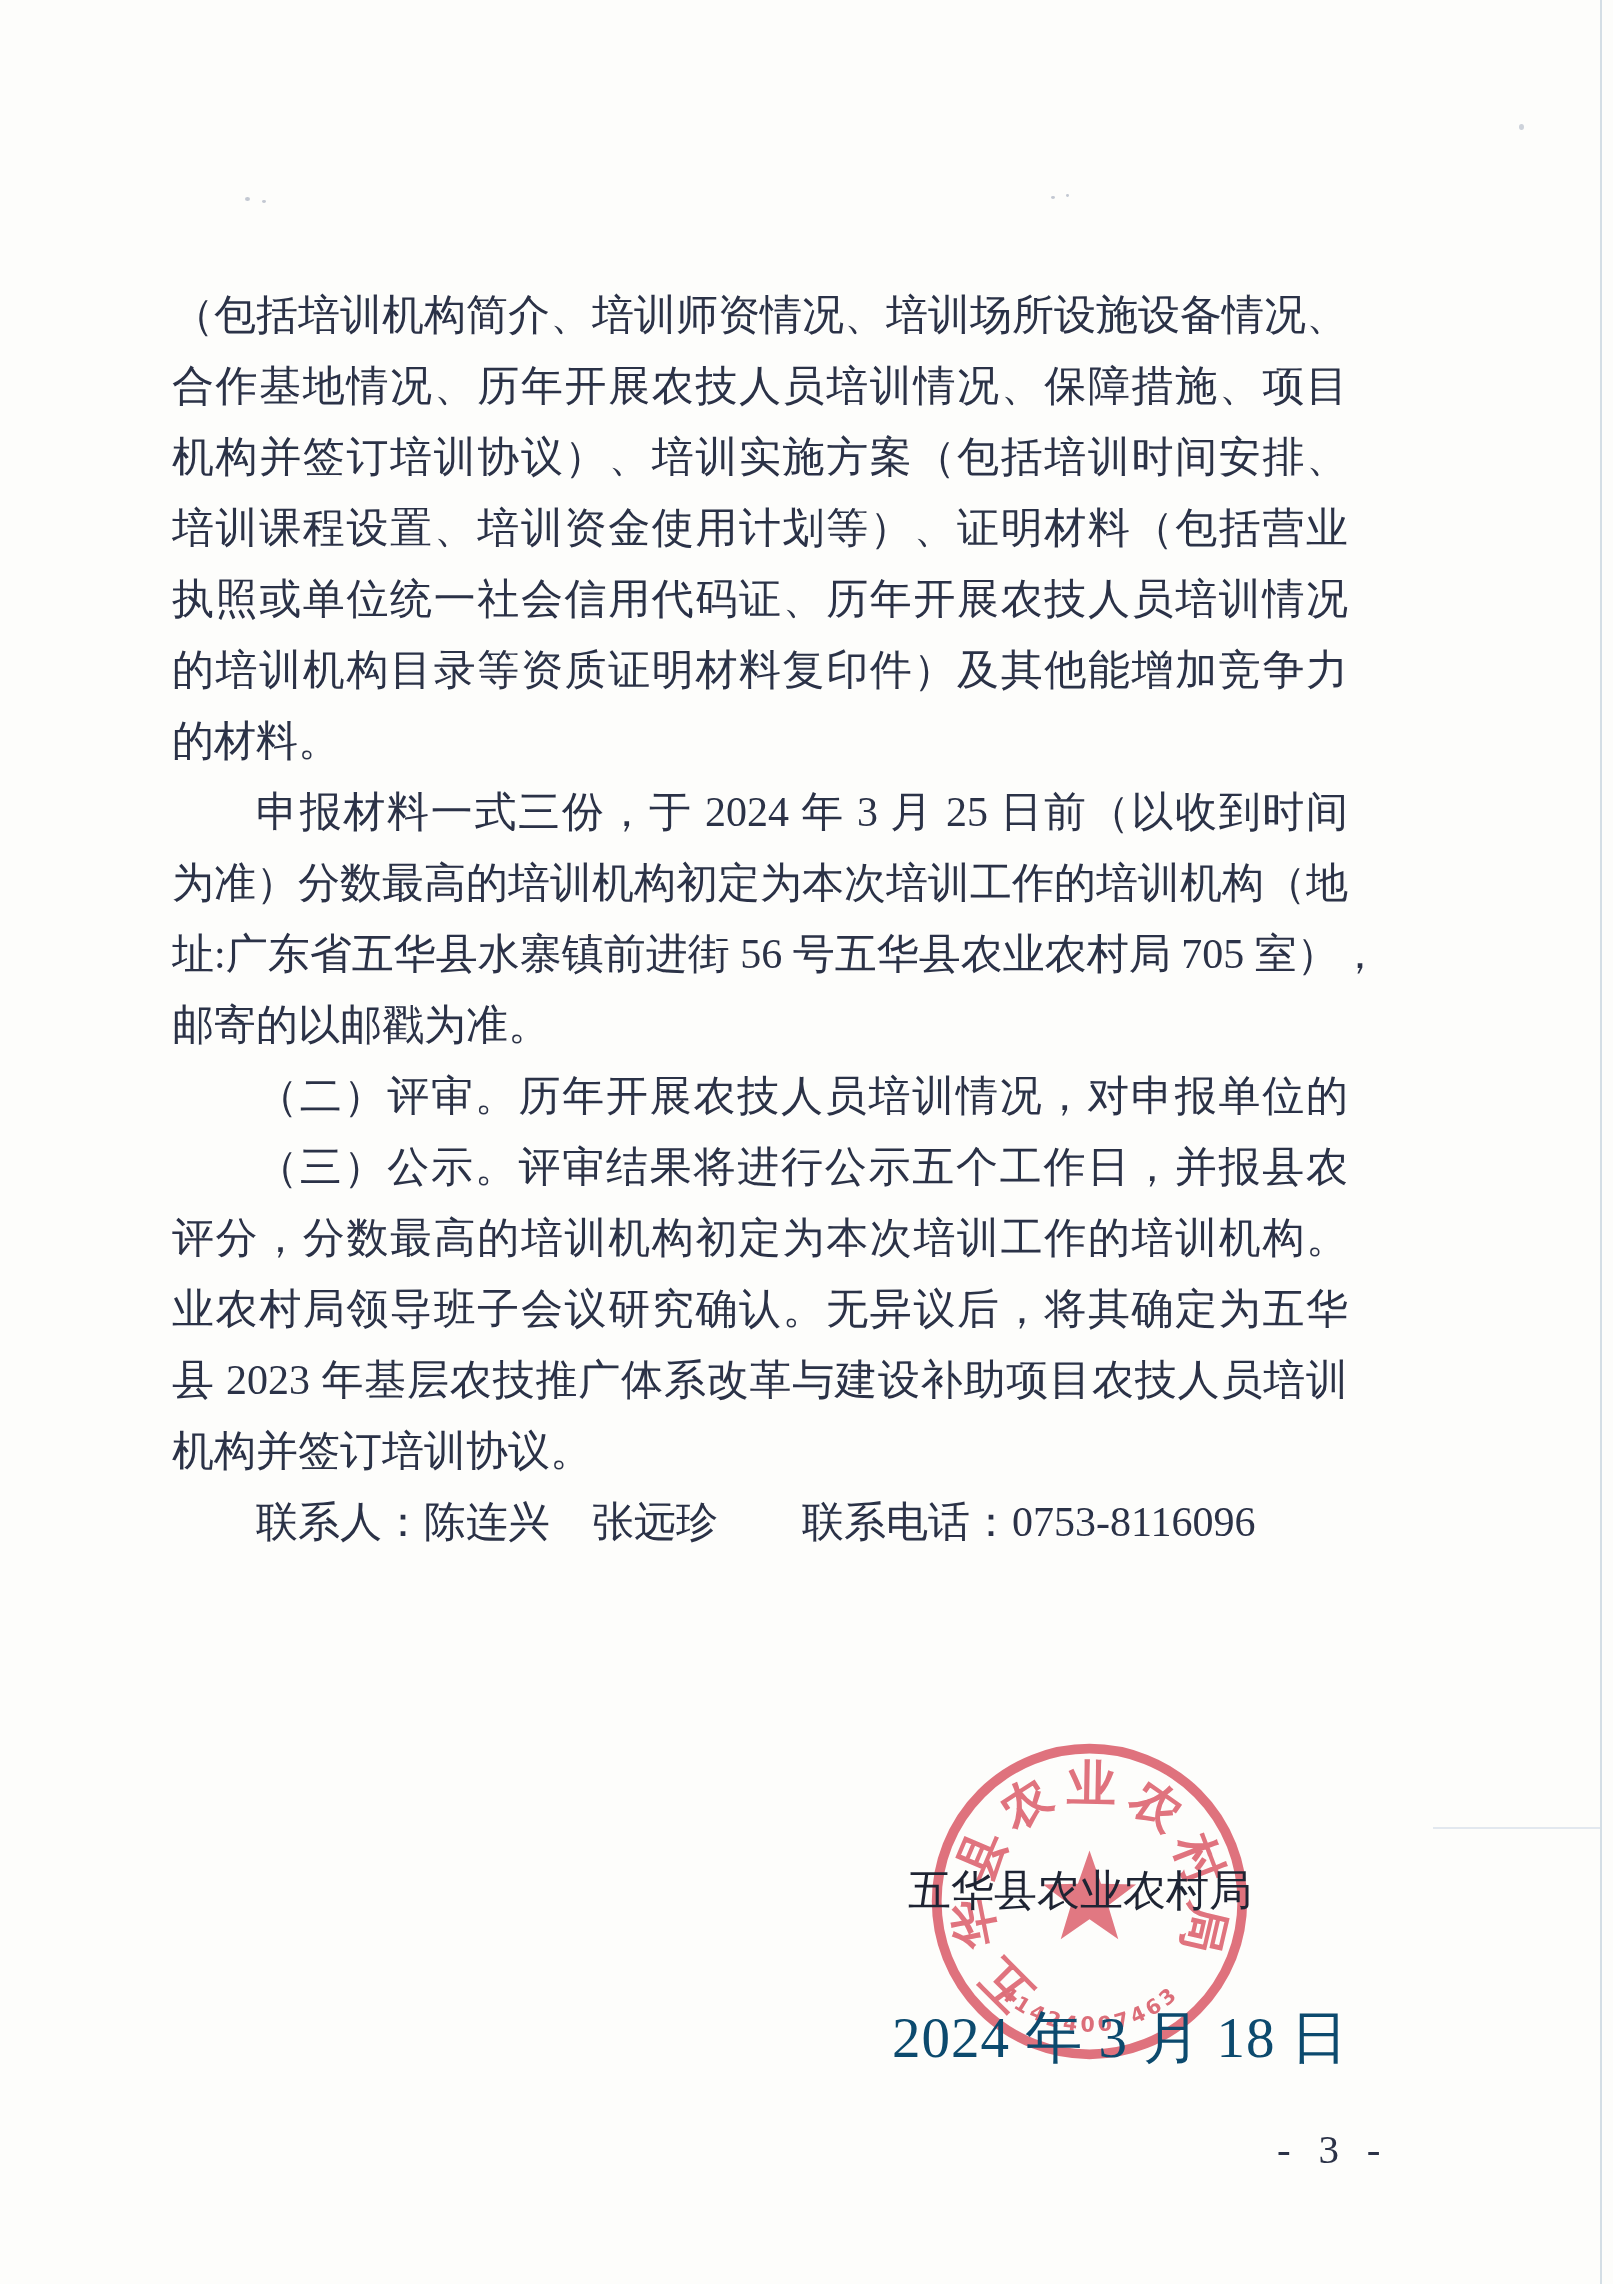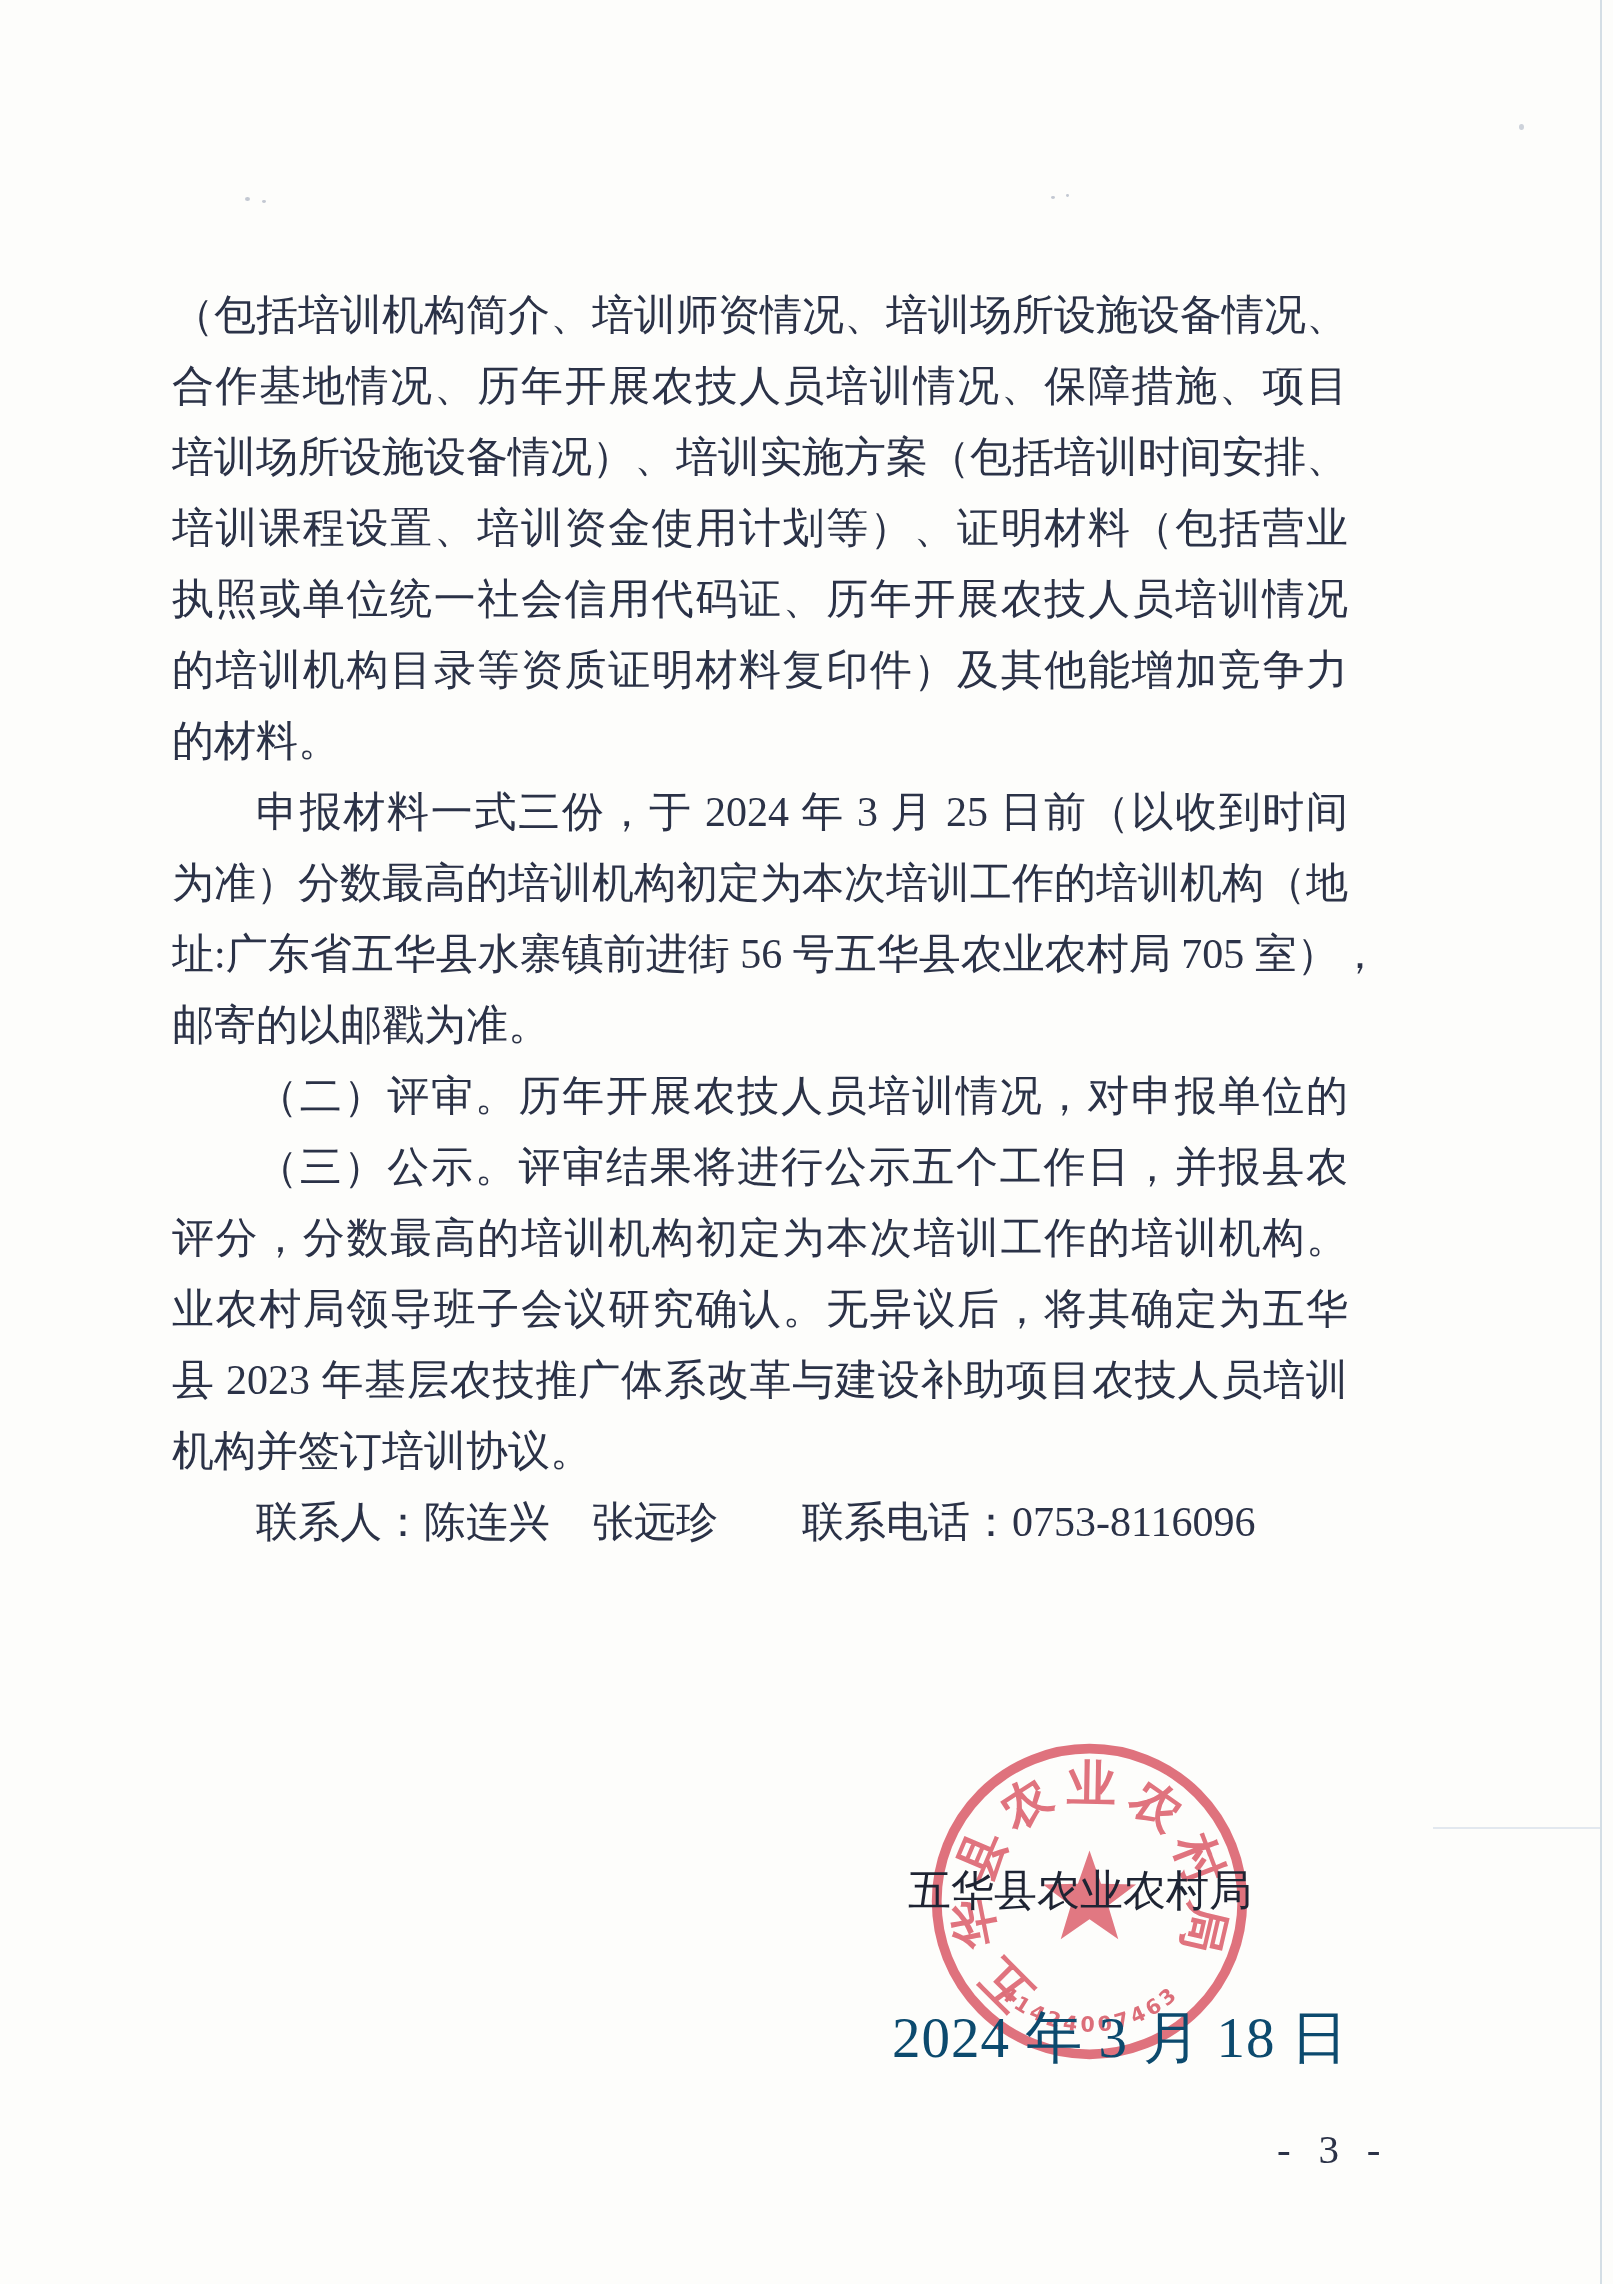--- a/index.html
+++ b/index.html
@@ -81,21 +81,21 @@
   <div class="scan-line-h"></div>
   <div class="speck s1"></div>
   <div class="speck s2"></div>
   <div class="speck s3"></div>
   <div class="speck s4"></div>
   <div class="speck s5"></div>
 
   <div class="body-text">
       <div class="line j">（包括培训机构简介、培训师资情况、培训场所设施设备情况、</div>
       <div class="line j">合作基地情况、历年开展农技人员培训情况、保障措施、项目</div>
-      <div class="line j">培训场所设施设备情况）、培训实施方案（包括培训时间安排、</div>
+      <div class="line j">机构并签订培训协议）、培训实施方案（包括培训时间安排、</div>
       <div class="line j">培训课程设置、培训资金使用计划等）、证明材料（包括营业</div>
       <div class="line j">执照或单位统一社会信用代码证、历年开展农技人员培训情况</div>
       <div class="line j">的培训机构目录等资质证明材料复印件）及其他能增加竞争力</div>
       <div class="line">的材料。</div>
       <div class="line j ind">申报材料一式三份，于 2024 年 3 月 25 日前（以收到时间</div>
       <div class="line j">为准）分数最高的培训机构初定为本次培训工作的培训机构（地</div>
       <div class="line j">址:广东省五华县水寨镇前进街 56 号五华县农业农村局 705 室），</div>
       <div class="line">邮寄的以邮戳为准。</div>
       <div class="line j ind">（二）评审。历年开展农技人员培训情况，对申报单位的</div>
       <div class="line j ind">（三）公示。评审结果将进行公示五个工作日，并报县农</div>

